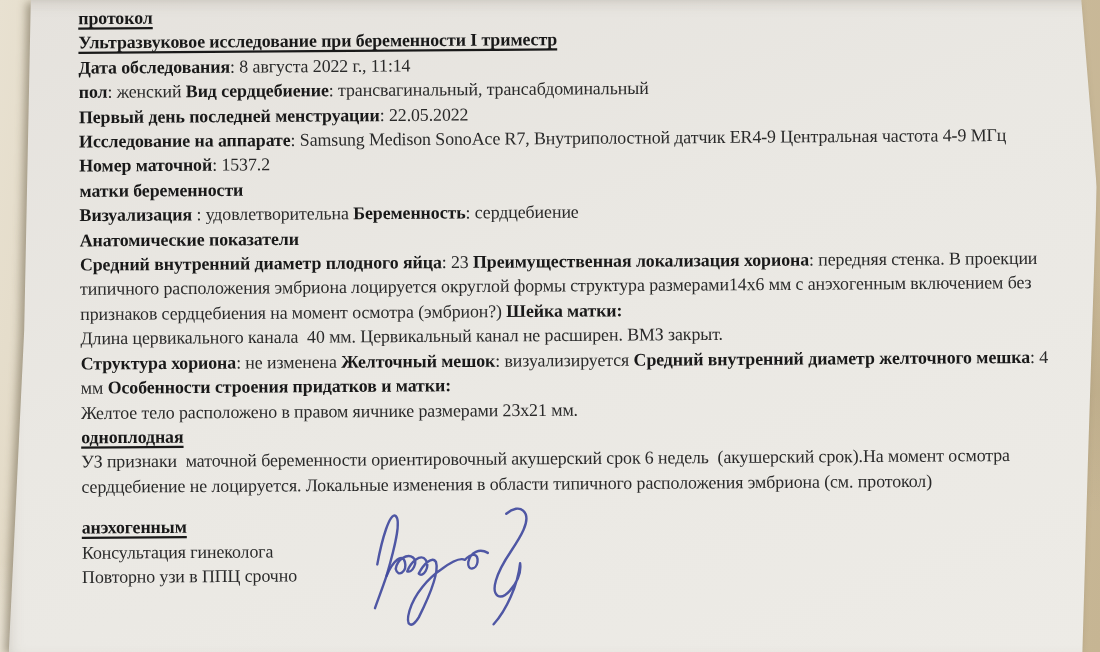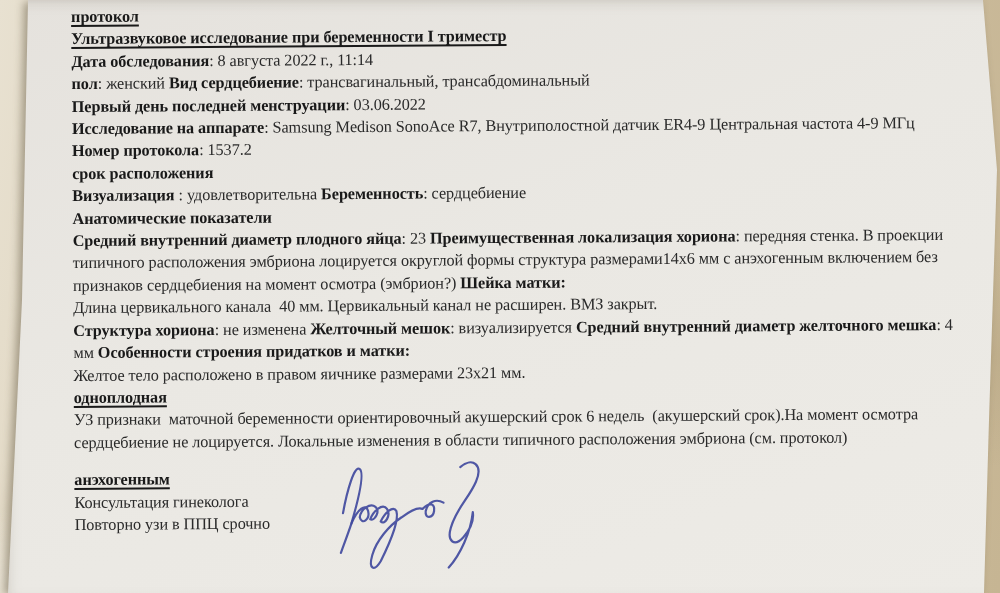--- a/index.html
+++ b/index.html
@@ -47,24 +47,24 @@
 <body>
 
 <div class="scene">
   <div class="paper-wrap">
     <div class="paper">
       <div class="doc">
           <div class="line"><span class="b u">протокол</span></div>
           <div class="line"><span class="b u">Ультразвуковое исследование при беременности I триместр</span></div>
           <div class="line"><span class="b">Дата обследования</span><span>: 8 августа 2022 г., 11:14</span></div>
           <div class="line"><span class="b">пол</span><span>: женский </span><span class="b">Вид сердцебиение</span><span>: трансвагинальный, трансабдоминальный</span></div>
-          <div class="line"><span class="b">Первый день последней менструации</span><span>: 03.06.2022</span></div>
+          <div class="line"><span class="b">Первый день последней менструации</span><span>: 22.05.2022</span></div>
           <div class="line"><span class="b">Исследование на аппарате</span><span>: Samsung Medison SonoAce R7, Внутриполостной датчик ER4-9 Центральная частота 4-9 МГц</span></div>
-          <div class="line"><span class="b">Номер протокола</span><span>: 1537.2</span></div>
-          <div class="line"><span class="b">срок расположения</span></div>
+          <div class="line"><span class="b">Номер маточной</span><span>: 1537.2</span></div>
+          <div class="line"><span class="b">матки беременности</span></div>
           <div class="line"><span class="b">Визуализация</span><span> : удовлетворительна </span><span class="b">Беременность</span><span>: сердцебиение</span></div>
           <div class="line"><span class="b">Анатомические показатели</span></div>
           <div class="line"><span class="b">Средний внутренний диаметр плодного яйца</span><span>: 23 </span><span class="b">Преимущественная локализация хориона</span><span>: передняя стенка. В проекции</span></div>
           <div class="line"><span>типичного расположения эмбриона лоцируется округлой формы структура размерами14х6 мм с анэхогенным включением без</span></div>
           <div class="line"><span>признаков сердцебиения на момент осмотра (эмбрион?) </span><span class="b">Шейка матки:</span></div>
           <div class="line"><span>Длина цервикального канала  40 мм. Цервикальный канал не расширен. ВМЗ закрыт.</span></div>
           <div class="line"><span class="b">Структура хориона</span><span>: не изменена </span><span class="b">Желточный мешок</span><span>: визуализируется </span><span class="b">Средний внутренний диаметр желточного мешка</span><span>: 4</span></div>
           <div class="line"><span>мм </span><span class="b">Особенности строения придатков и матки:</span></div>
           <div class="line"><span>Желтое тело расположено в правом яичнике размерами 23х21 мм.</span></div>
           <div class="line"><span class="b u">одноплодная</span></div>

